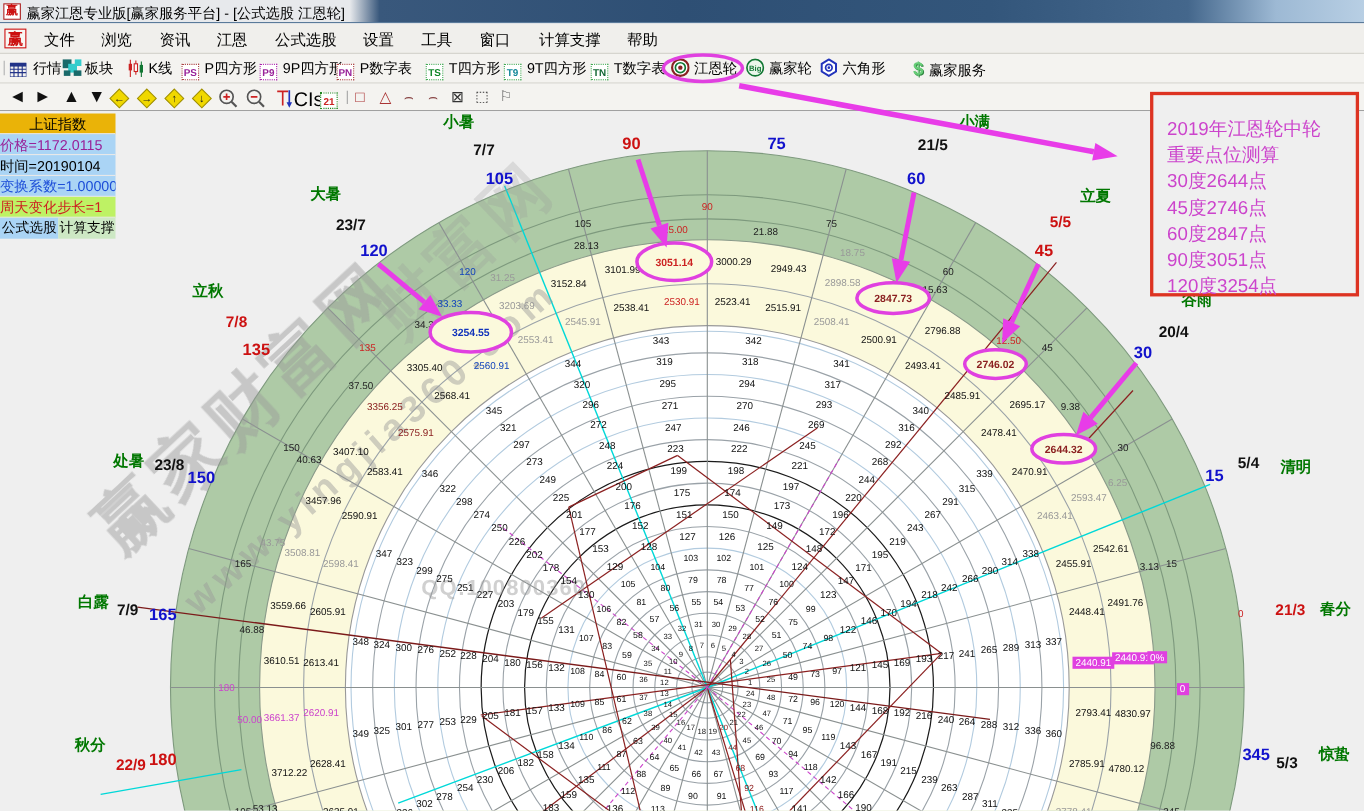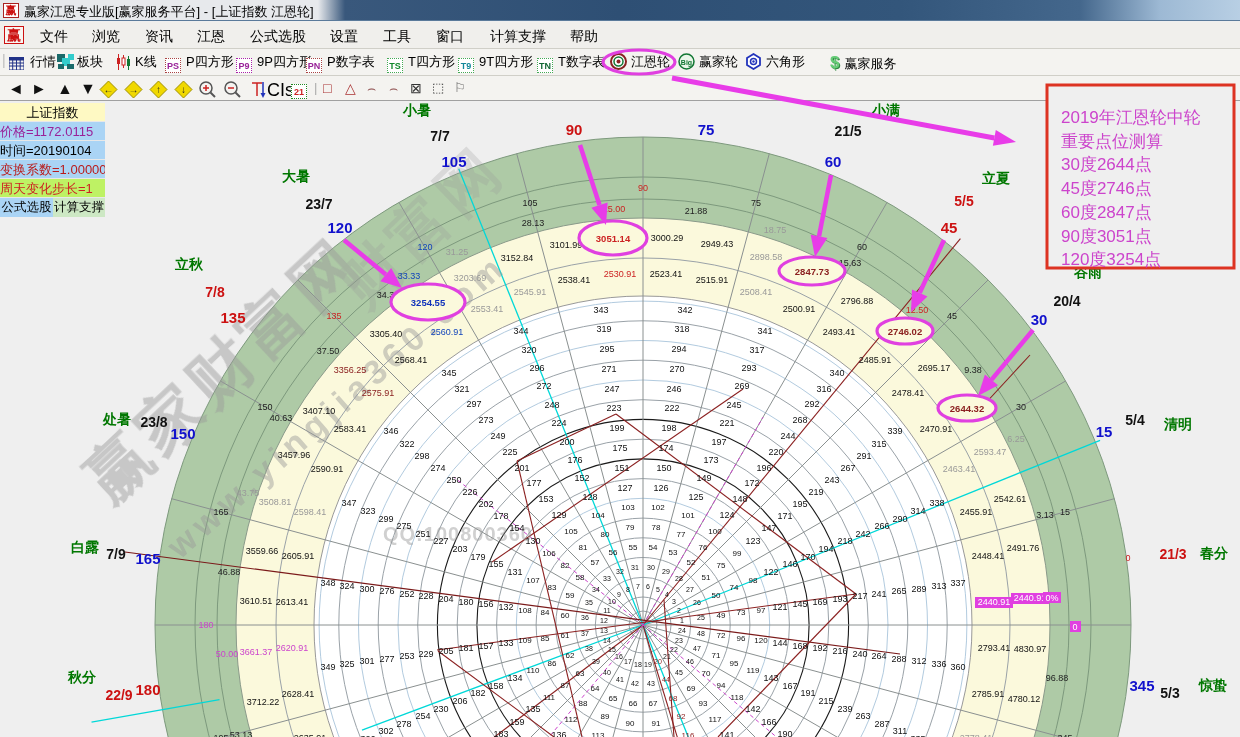--- a/index.html
+++ b/index.html
@@ -14,21 +14,21 @@
 .t1 { position:absolute; top:4px; height:20px; font-size:13px; color:#000; white-space:nowrap; }
 .gicon { display:inline-block; width:17px; height:17px; vertical-align:-4px; margin-right:4px; }
 .tsep { position:absolute; top:3px; color:#bbb; font-size:14px; }
 .boxicon { display:inline-block; width:16px; height:15px; border:1px dotted; font-size:9px; font-weight:bold; text-align:center; line-height:14px; vertical-align:-3px; margin-right:5px; background:#fff; }
 .lpanel { position:absolute; left:0; top:103px; width:105px; }
 .lrow { width:105px; height:19px; font-size:13px; line-height:19px; border-bottom:1px solid #e8e8e8; white-space:nowrap; overflow:hidden; }
 </style></head>
 <body>
 <div class="titlebar">
   <div class="ico">赢</div>
-  <div class="txt">赢家江恩专业版[赢家服务平台] - [上证指数 江恩轮]</div>
+  <div class="txt">赢家江恩专业版[赢家服务平台] - [公式选股 江恩轮]</div>
 </div>
 <div class="menubar">
   <div class="mlogo">赢</div>
   <span style="left:40px">文件</span>
     <span style="left:92px">浏览</span>
     <span style="left:145px">资讯</span>
   <span style="left:197px">江恩</span>
     <span style="left:250px">公式选股</span>
     <span style="left:330px">设置</span>
   <span style="left:383px">工具</span>
@@ -671,21 +671,21 @@
 <line x1="344.0" y1="240.0" x2="385.8" y2="274.6" stroke="#e83ce8" stroke-width="4.5"></line>
 <polygon points="402.0,288.0 380.4,281.2 391.2,268.1" fill="#e83ce8"></polygon>
 <line x1="831.0" y1="175.0" x2="819.0" y2="236.4" stroke="#e83ce8" stroke-width="4.5"></line>
 <polygon points="815.0,257.0 810.7,234.8 827.4,238.0" fill="#e83ce8"></polygon>
 <line x1="944.0" y1="240.0" x2="919.7" y2="292.9" stroke="#e83ce8" stroke-width="4.5"></line>
 <polygon points="911.0,312.0 912.0,289.4 927.5,296.5" fill="#e83ce8"></polygon>
 <line x1="1033.0" y1="330.0" x2="991.4" y2="379.9" stroke="#e83ce8" stroke-width="4.5"></line>
 <polygon points="978.0,396.0 984.9,374.4 998.0,385.3" fill="#e83ce8"></polygon>
   </svg>
 <div class="lpanel">
-  <div class="lrow" style="background:#fef9c3;text-align:center;color:#000">上证指数</div>
+  <div class="lrow" style="background:#eab308;text-align:center;color:#000">上证指数</div>
   <div class="lrow" style="background:#aad4f5;color:#992299">价格=1172.0115</div>
   <div class="lrow" style="background:#aad4f5;color:#000000">时间=20190104</div>
-  <div class="lrow" style="background:#aad4f5;color:#b91c1c">变换系数=1.00000</div>
+  <div class="lrow" style="background:#aad4f5;color:#1d4ed8">变换系数=1.00000</div>
   <div class="lrow" style="background:#bef264;color:#cc2222">周天变化步长=1</div>
   <div style="width:105px;height:19px;display:flex">
     <div style="width:53px;background:#aad4f5;font-size:12.5px;line-height:19px;text-align:center">公式选股</div>
     <div style="width:52px;background:#cde8c4;font-size:12.5px;line-height:19px;text-align:center">计算支撑</div>
   </div>
 </div>
 </body></html>

